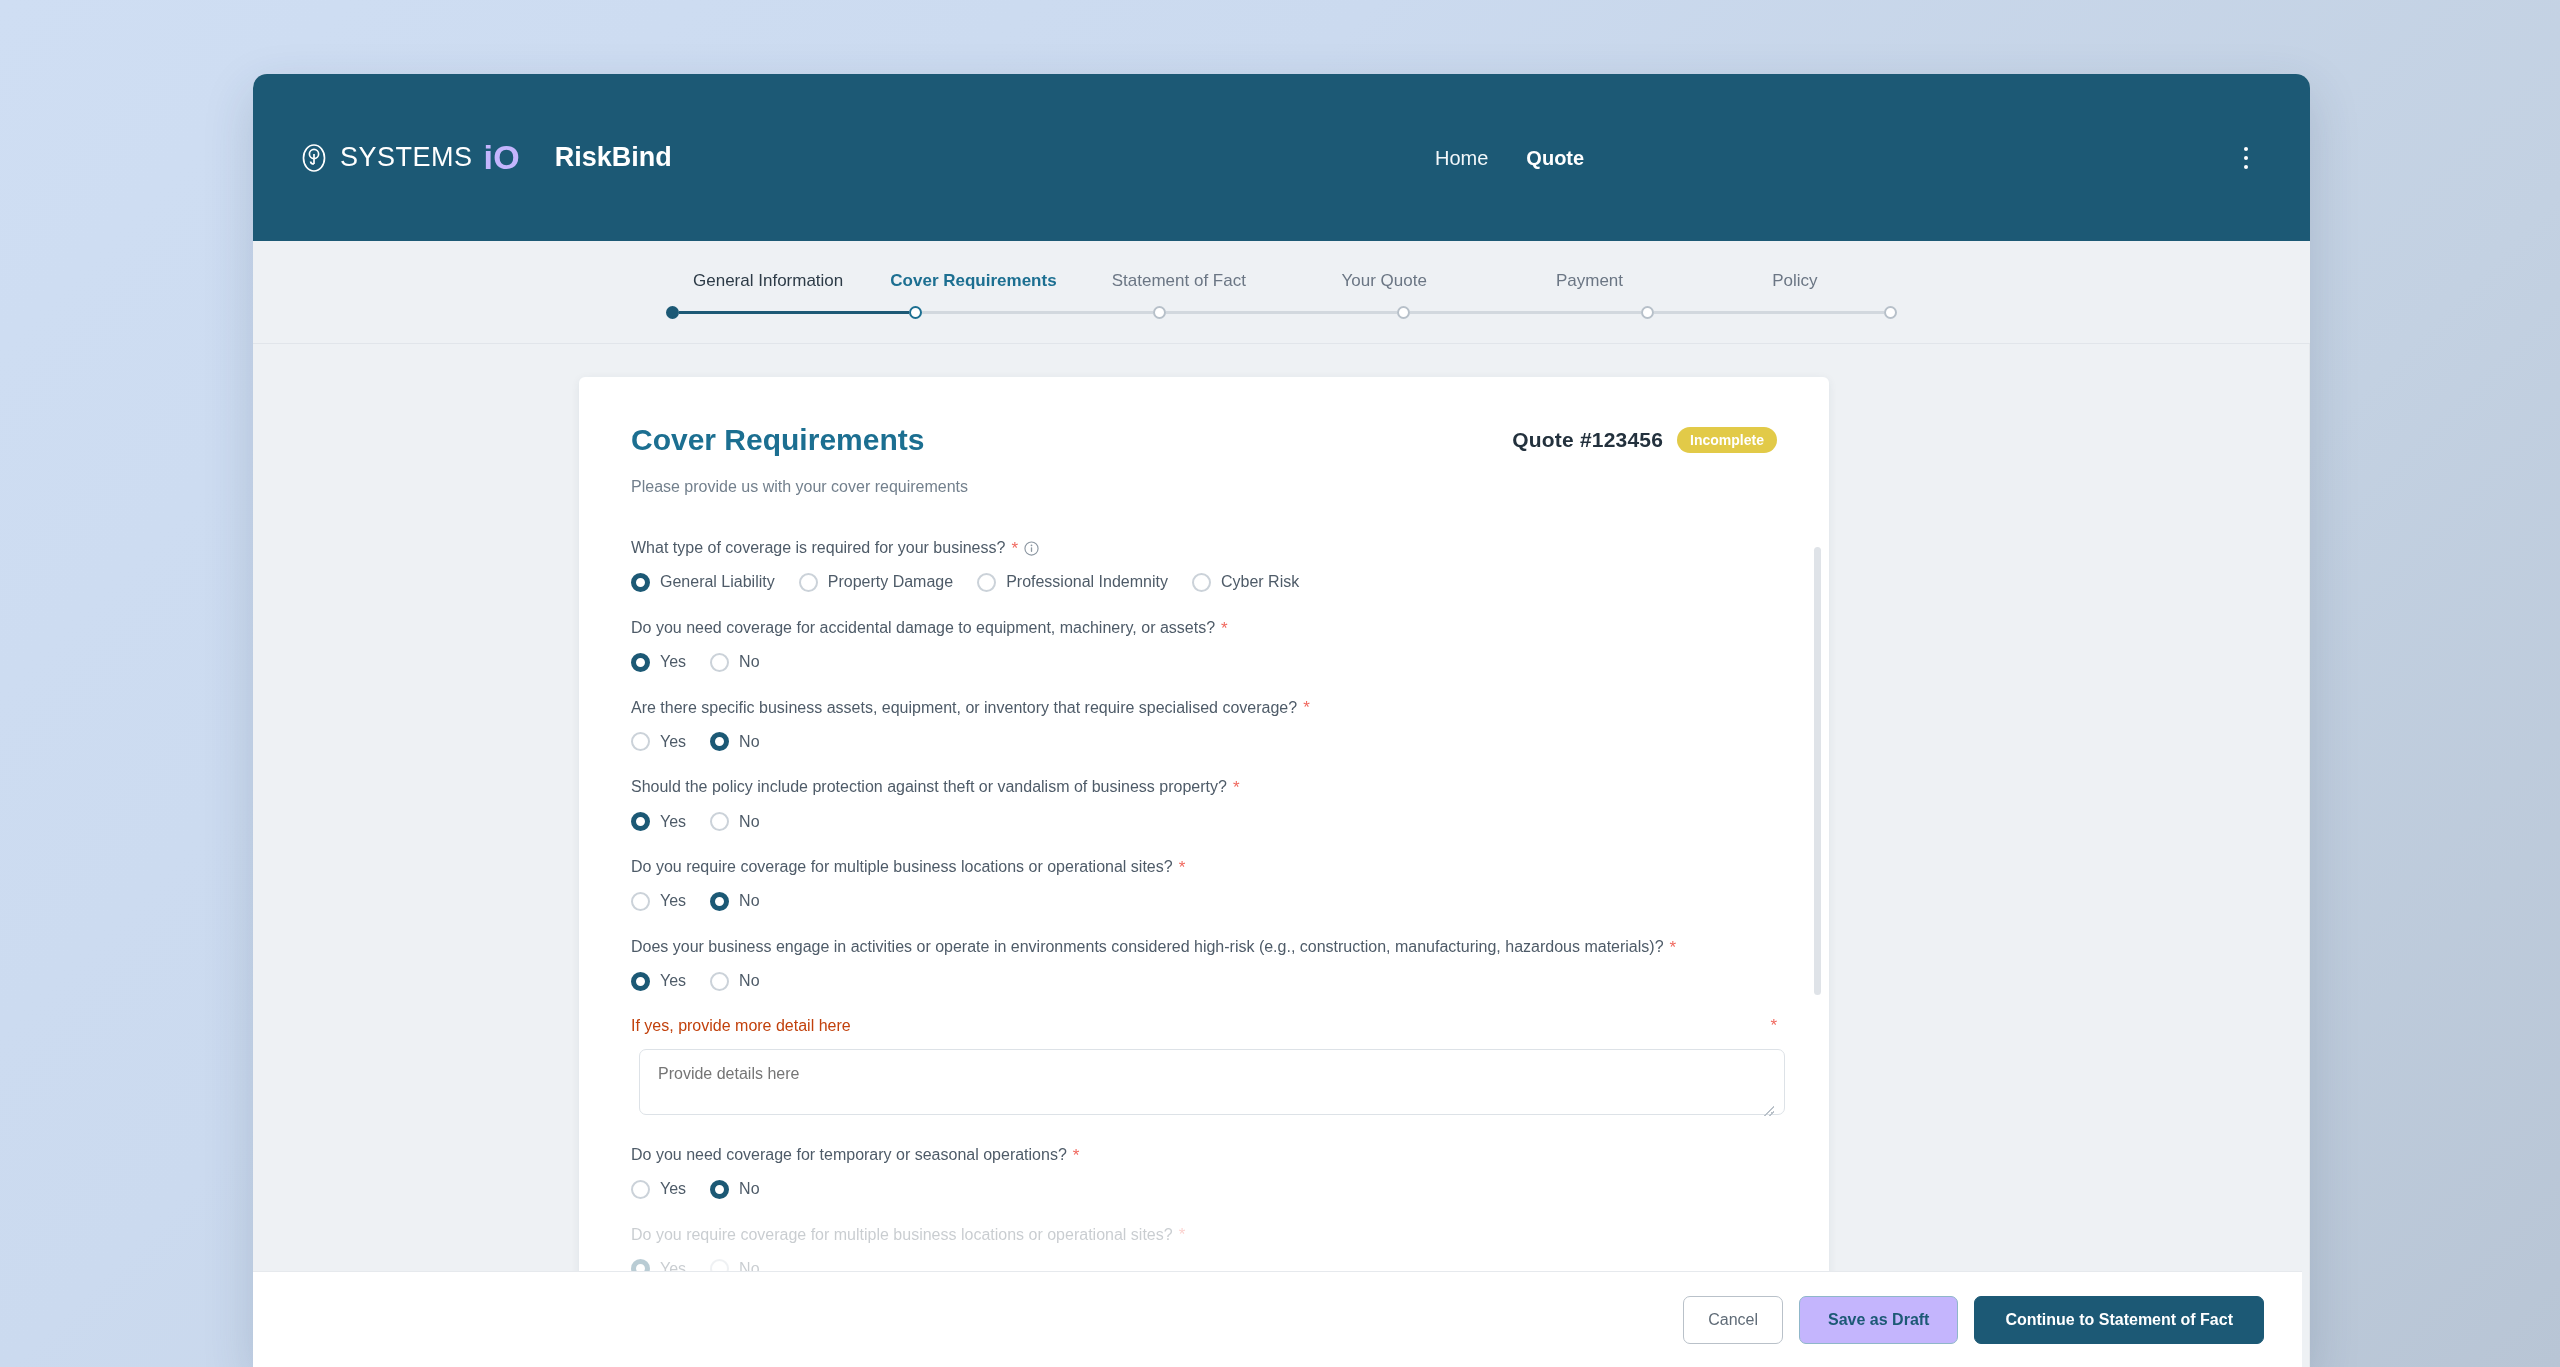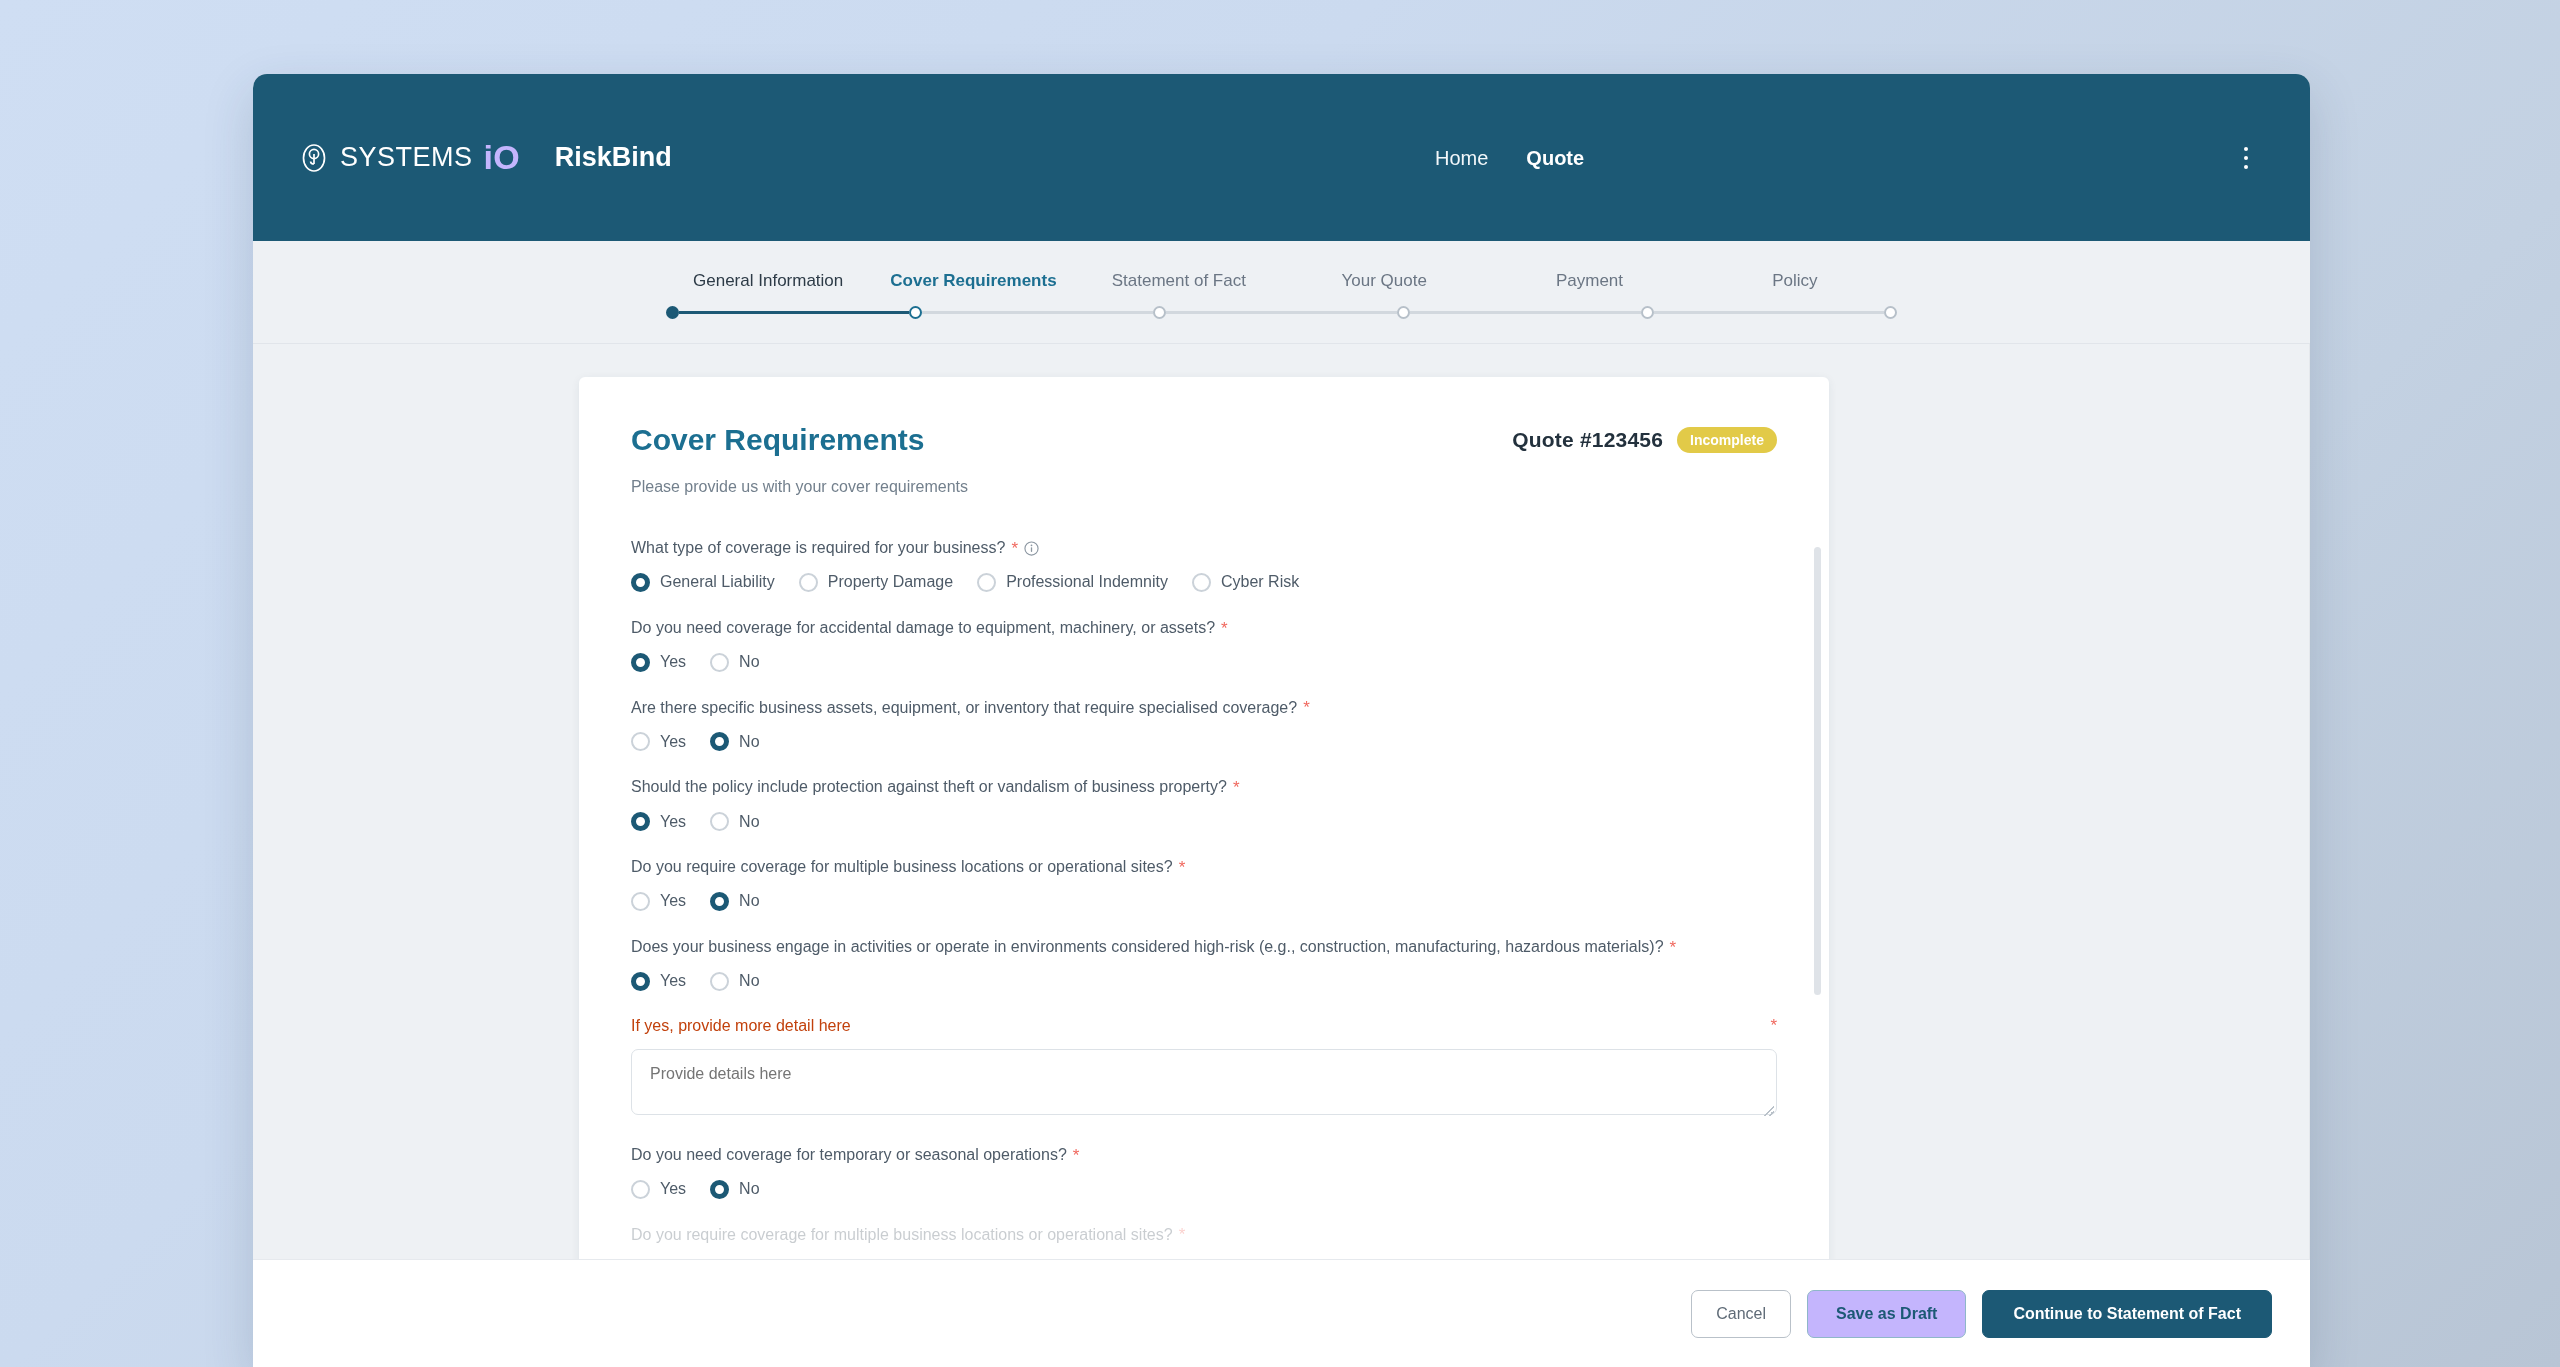--- a/index.html
+++ b/index.html
@@ -206,22 +206,22 @@
   }
   .card-scroll .thumb {
     position: absolute; top: 0; left: 0;
     width: 7px; height: 448px;
     background: #dfe3e8; border-radius: 4px;
   }
 
   
   .footer {
     position: absolute;
-    left: 0; right: 0; bottom: 0;
-    height: 108px;
+    left: 0; right: 8px; bottom: 0;
+    height: 96px;
     background: #ffffff;
     border-top: 1px solid #e6e9ed;
     display: flex; align-items: center; justify-content: flex-end;
     gap: 16px;
     padding-right: 38px;
   }
   .btn {
     font-family: "Liberation Sans", sans-serif;
     font-size: 16px; border-radius: 7px;
     cursor: pointer; line-height: 1;
@@ -429,21 +429,21 @@
                 <span class="opt-label">No</span>
               </label>
             </div>
           </div>
 
           <div class="qgroup">
             <div class="ta-row">
               <span class="textarea-label">If yes, provide more detail here</span>
               <span class="req">*</span>
             </div>
-            <div style="position:relative;">
+            <div style="position:relative;margin-left:8px;">
               <textarea class="textarea" placeholder="Provide details here" style=""></textarea>
               <span class="ta-grip"></span>
             </div>
           </div>
 
           <div class="qgroup">
             <div class="qtext">
               <span>Do you need coverage for temporary or seasonal operations?</span>
               <span class="req">*</span>
             </div>

